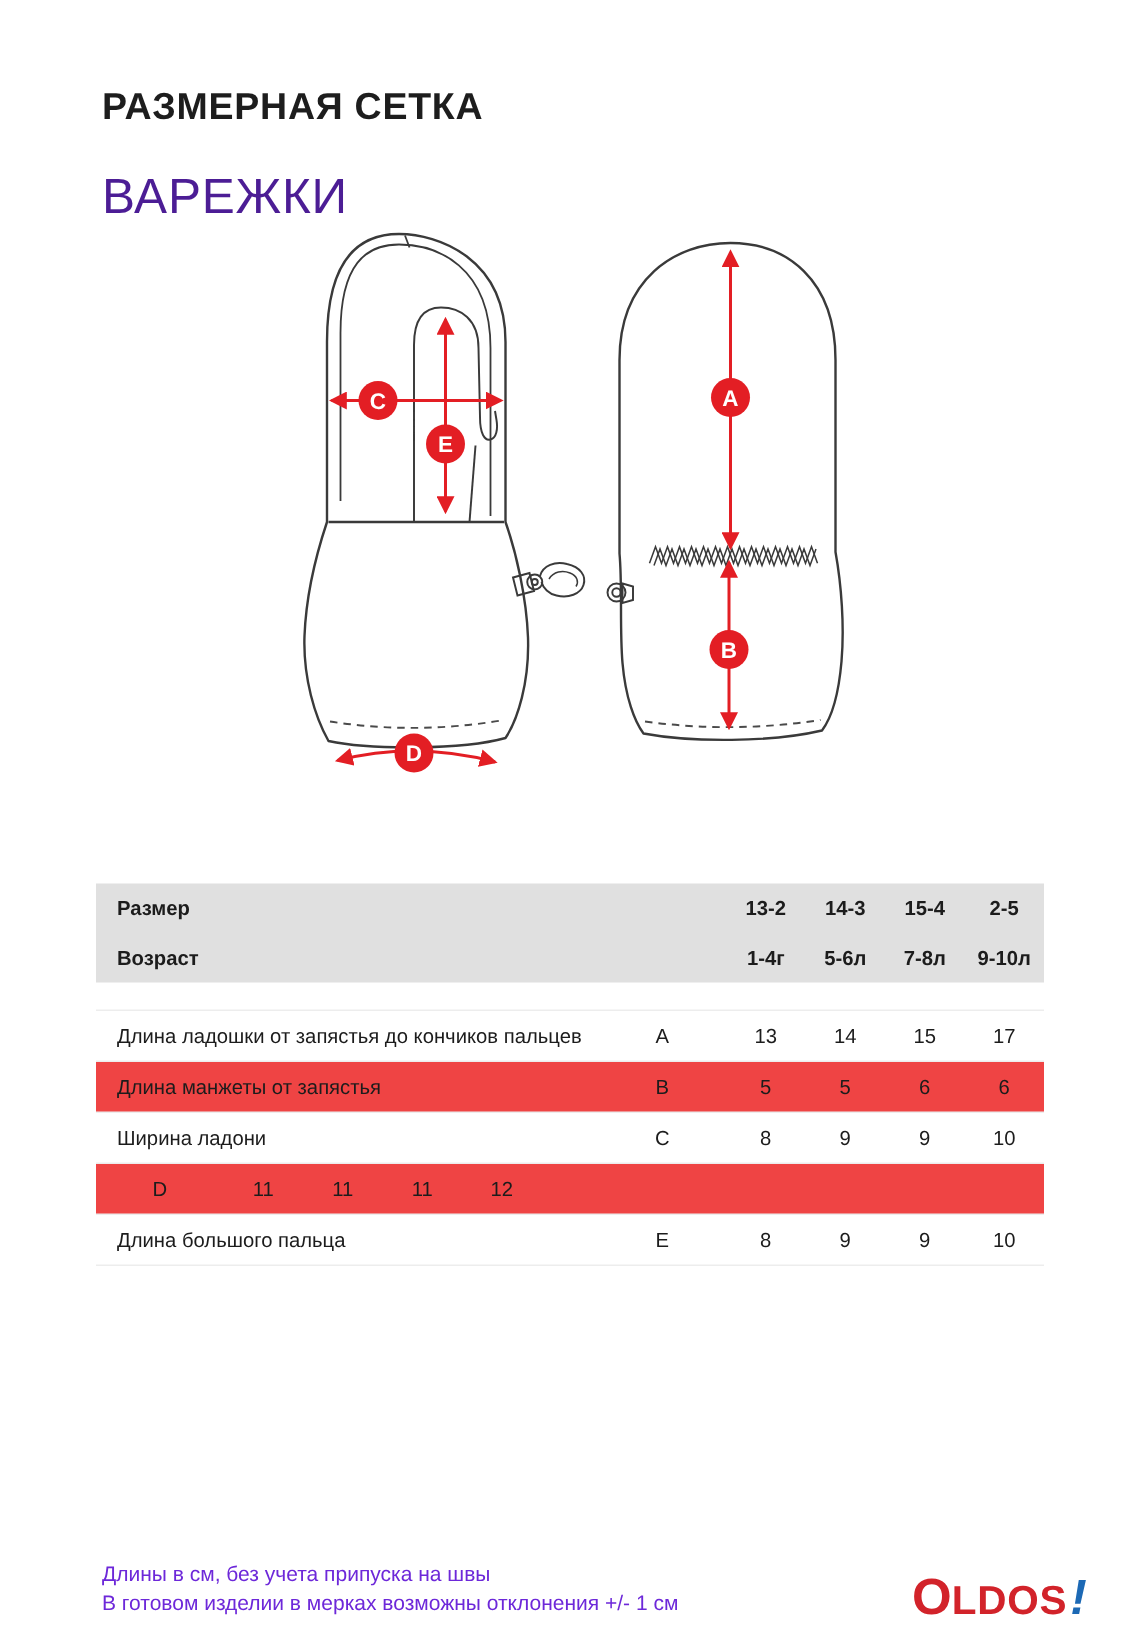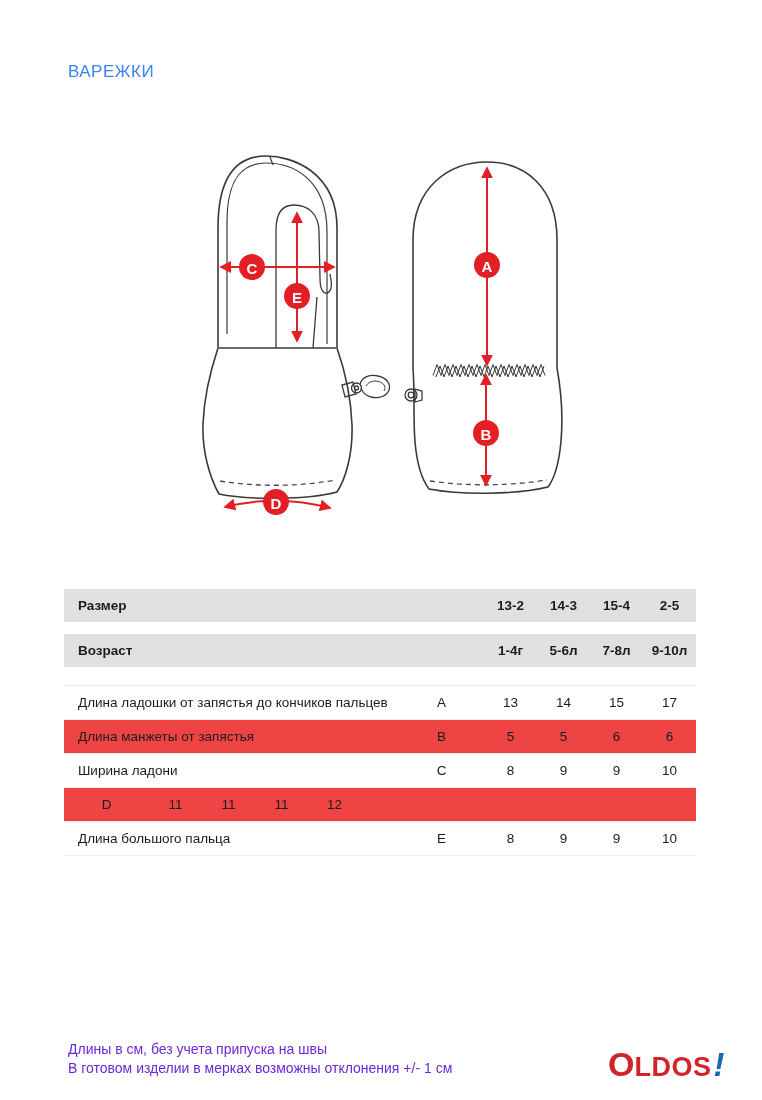--- a/index.html
+++ b/index.html
@@ -6,29 +6,29 @@
   body {
     width:762px; height:1100px; background:#ffffff;
     font-family:"Liberation Sans", sans-serif; color:#1c1c1c;
     position:relative; overflow:hidden;
   }
   .page { position:absolute; inset:0; }
 
   
   .title { position:absolute; left:68px; top:56px; }
   .title-main { font-size:25px; font-weight:bold; letter-spacing:.5px; line-height:31px; color:#1d1d1d; }
-  .title-sub  { font-size:17px; font-weight:normal; letter-spacing:.5px; line-height:31px; color:#3b82f6; }
+  .title-sub  { font-size:33px; font-weight:normal; letter-spacing:.5px; line-height:31px; color:#4c1d95;margin-top:28px; }
 
   
   svg.diagram { position:absolute; left:0; top:0; }
 
   
   .size-table { position:absolute; left:64px; top:589px; width:632px; font-size:13.5px; }
   .trow { display:flex; align-items:center; height:33px; box-sizing:border-box; }
-  .size-head .trow { background:#e0e0e0; font-weight:bold; margin-bottom:12px; }
+  .size-head .trow { background:#e0e0e0; font-weight:bold; margin-bottom:0; }
   .size-body { border-top:1px solid #ededed;margin-top:18px; }
   .size-body .trow { height:34px; border-bottom:1px solid #ededed; }
   .size-body .trow.alt { background:#ef4444; }
   .cell { white-space:nowrap; }
   .c-label  { flex:1; padding-left:14px; }
   .c-letter { width:85px; text-align:center; }
   .c-val    { width:53px; text-align:center; }
 
   
   .footer-notes { position:absolute; left:68px; top:1040px; font-size:14px; line-height:19px; color:#6d28d9; }
@@ -38,20 +38,21 @@
   .logo-o    { font-size:34px; line-height:34px; }
   .logo-ldos { font-size:27px; letter-spacing:.5px; }
   .logo-excl { font-size:33px; font-style:italic; color:#1c69b5; margin-left:2px; }
 </style>
 </head>
 <body>
 
 <div class="page">
 
   <div class="title">
+    <div class="title-main">РАЗМЕРНАЯ СЕТКА</div>
     <div class="title-sub">ВАРЕЖКИ</div>
   </div>
 
   <svg class="diagram" width="762" height="560" viewBox="0 0 762 560" fill="none">
     <defs>
       <marker id="arr" viewBox="0 0 10 10" refX="8.5" refY="5" markerWidth="6" markerHeight="6" orient="auto-start-reverse">
         <path d="M0 0 L10 5 L0 10 z" fill="#e31e24"></path>
       </marker>
     </defs>
 

